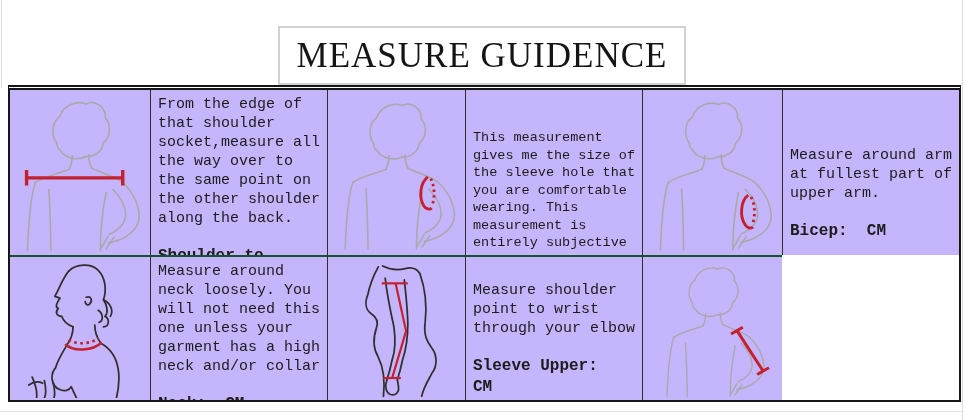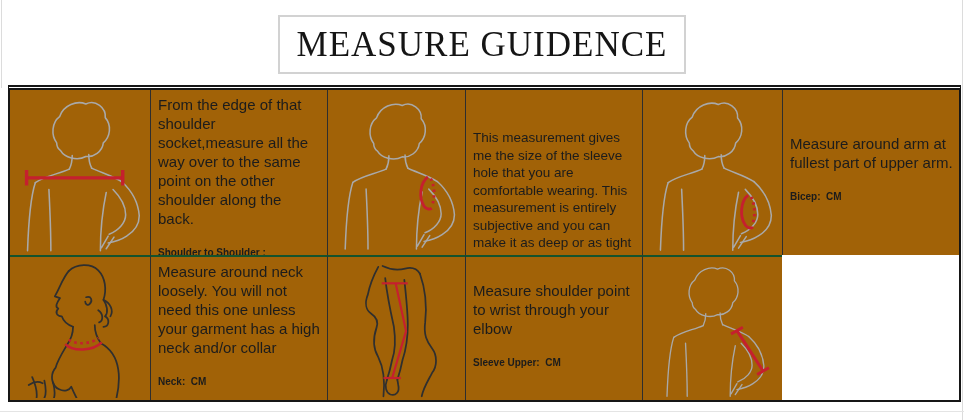--- a/index.html
+++ b/index.html
@@ -8,52 +8,52 @@
     font-family:"Liberation Sans",sans-serif;color:#1c1c1c;overflow:hidden;
   }
   
   .edge-line{position:absolute;background:#dcdcdc;}
   .edge-left{left:1px;top:0;width:1px;height:88px;}
   .edge-right{right:1px;top:0;width:1px;height:420px;}
   .edge-bottom{left:0;top:411px;width:964px;height:1px;background:#e4e4e4;}
 
   
   .title-box{
-    position:absolute;left:278px;top:15px;width:408px;height:59px;
+    position:absolute;left:278px;top:26px;width:408px;height:59px;
     border:2px solid #d2d2d2;display:flex;align-items:center;justify-content:center;
     background:#fff;box-sizing:border-box;
   }
   .title-text{
     font-family:"Liberation Serif",serif;font-size:35px;letter-spacing:1px;color:#151515;
     white-space:nowrap;
   }
 
   
   .guide-table{
     position:absolute;left:8px;top:85px;
     border:2px solid #161616;border-top:5px double #161616;
     display:grid;
     grid-template-columns:140px 177px 138px 177px 140px 177px;
     grid-template-rows:165px 145px;
     background:#fff;
   }
-  .cell{box-sizing:border-box;overflow:hidden;background:#a16207;}
+  .cell{box-sizing:border-box;overflow:hidden;background:#c4b5fd;font-family:Liberation Mono, monospace;}
   .cell + .cell{border-left:1px solid #2e2e2e;}
   .row2.first{border-left:none;}
   .row2{border-top:2px solid #14532d;}
 
   .fig-cell{display:flex;align-items:stretch;justify-content:center;padding:2px;}
   .fig-cell svg{width:100%;height:100%;}
 
   .text-cell{padding:5px 6px 0 7px;font-size:15px;line-height:1.27;}
   .cell-desc{margin:0;}
-  .cell-label{margin:18px 0 0 0;font-weight:bold;font-size:10px;white-space:pre-wrap;line-height:1.3;}
+  .cell-label{margin:18px 0 0 0;font-weight:bold;font-size:16px;white-space:pre-wrap;line-height:1.3;}
 
   .c2 .cell-desc{font-size:13.5px;line-height:1.3;margin-top:34px;}
-  .c3{padding-top:44px;}
+  .c3{padding-top:56px;}
   .c4 .cell-label{}
   .c5{padding-top:24px;}
   .c6{padding-top:34px;}
 
   .sketch{stroke:#a9a9a9;stroke-width:1.6;fill:none;stroke-linecap:round;stroke-linejoin:round;}
   .sketch-dark{stroke:#2f2f2f;stroke-width:2;fill:none;stroke-linecap:round;stroke-linejoin:round;}
   .red{stroke:#c5202e;fill:none;stroke-linecap:butt;}
 </style>
 </head>
 <body>

